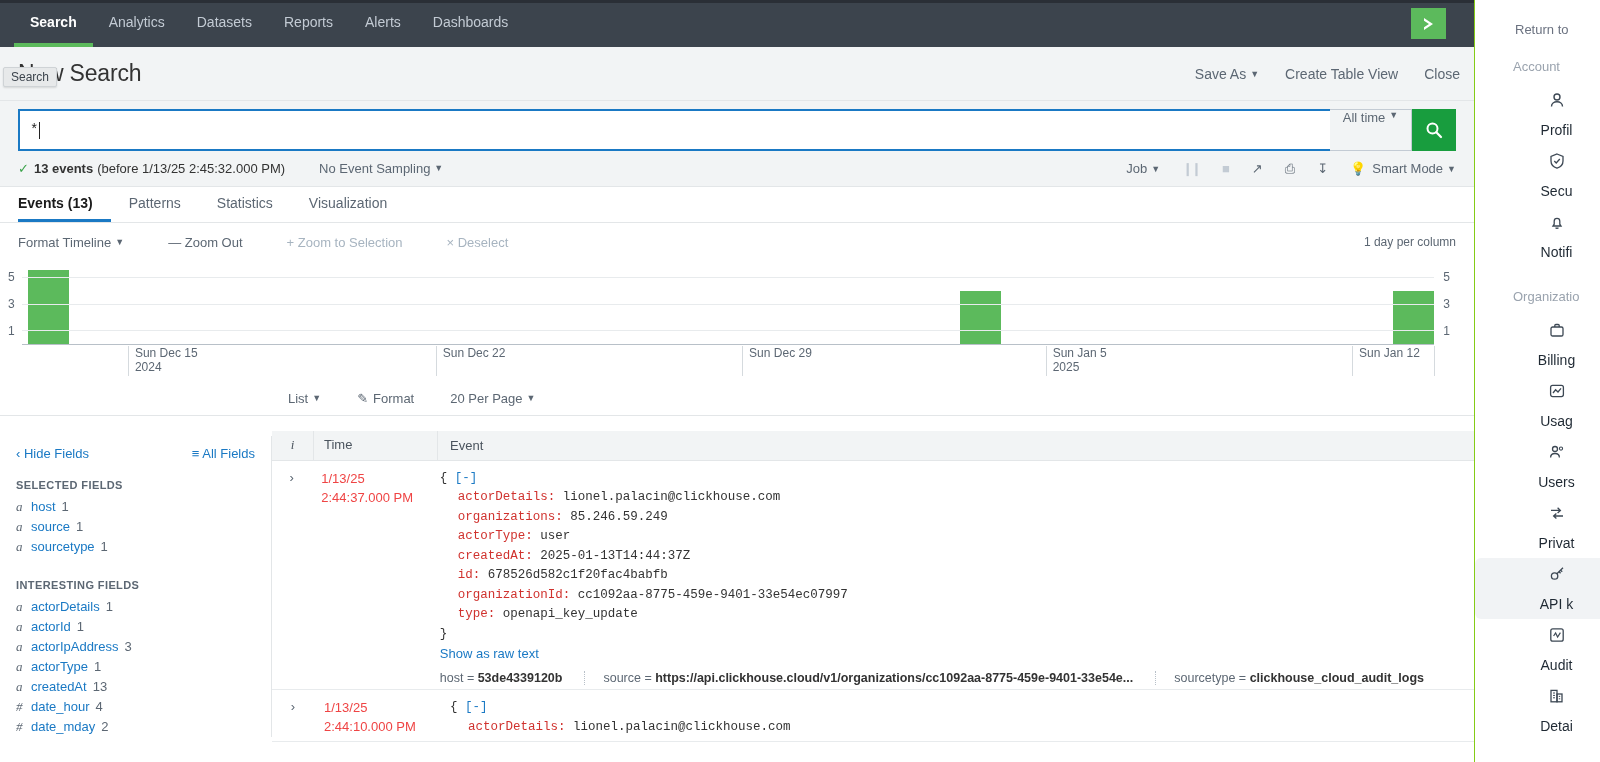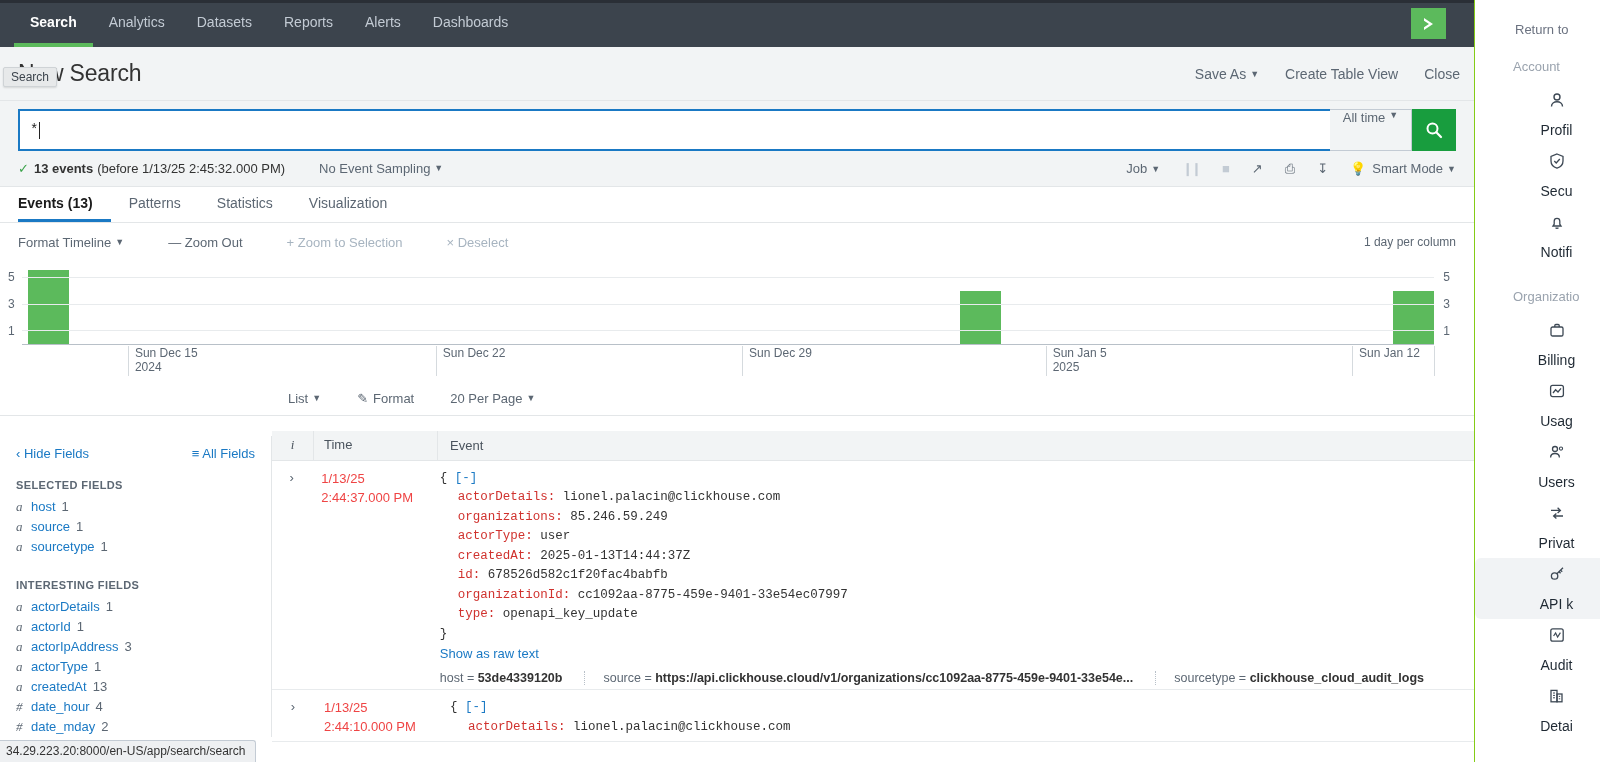--- a/index.html
+++ b/index.html
@@ -450,21 +450,20 @@
               <div class="json">
                 <div><span class="j-brace">{</span> <span class="j-toggle">[-]</span></div>
                 <div class="j-line"><span class="j-key">actorDetails:</span><span class="j-val"> lionel.palacin@clickhouse.com</span></div>
               </div>
             </div>
           </div>
         </div>
     </div>
   </div>
 
-  <div class="urlbar">34.29.223.20:8000/en-US/app/search/search</div>
 </div>
 
 <div id="right-panel">
   <div class="rp-return">Return to</div>
   <div class="rp-section">Account</div>
   <div id="rp-account">
       <div class="rp-item">
         <span class="rp-icon">
           <svg width="18" height="18" viewBox="0 0 18 18">
             <circle cx="9" cy="6" r="3" fill="none" stroke="currentColor" stroke-width="1.4"></circle>

